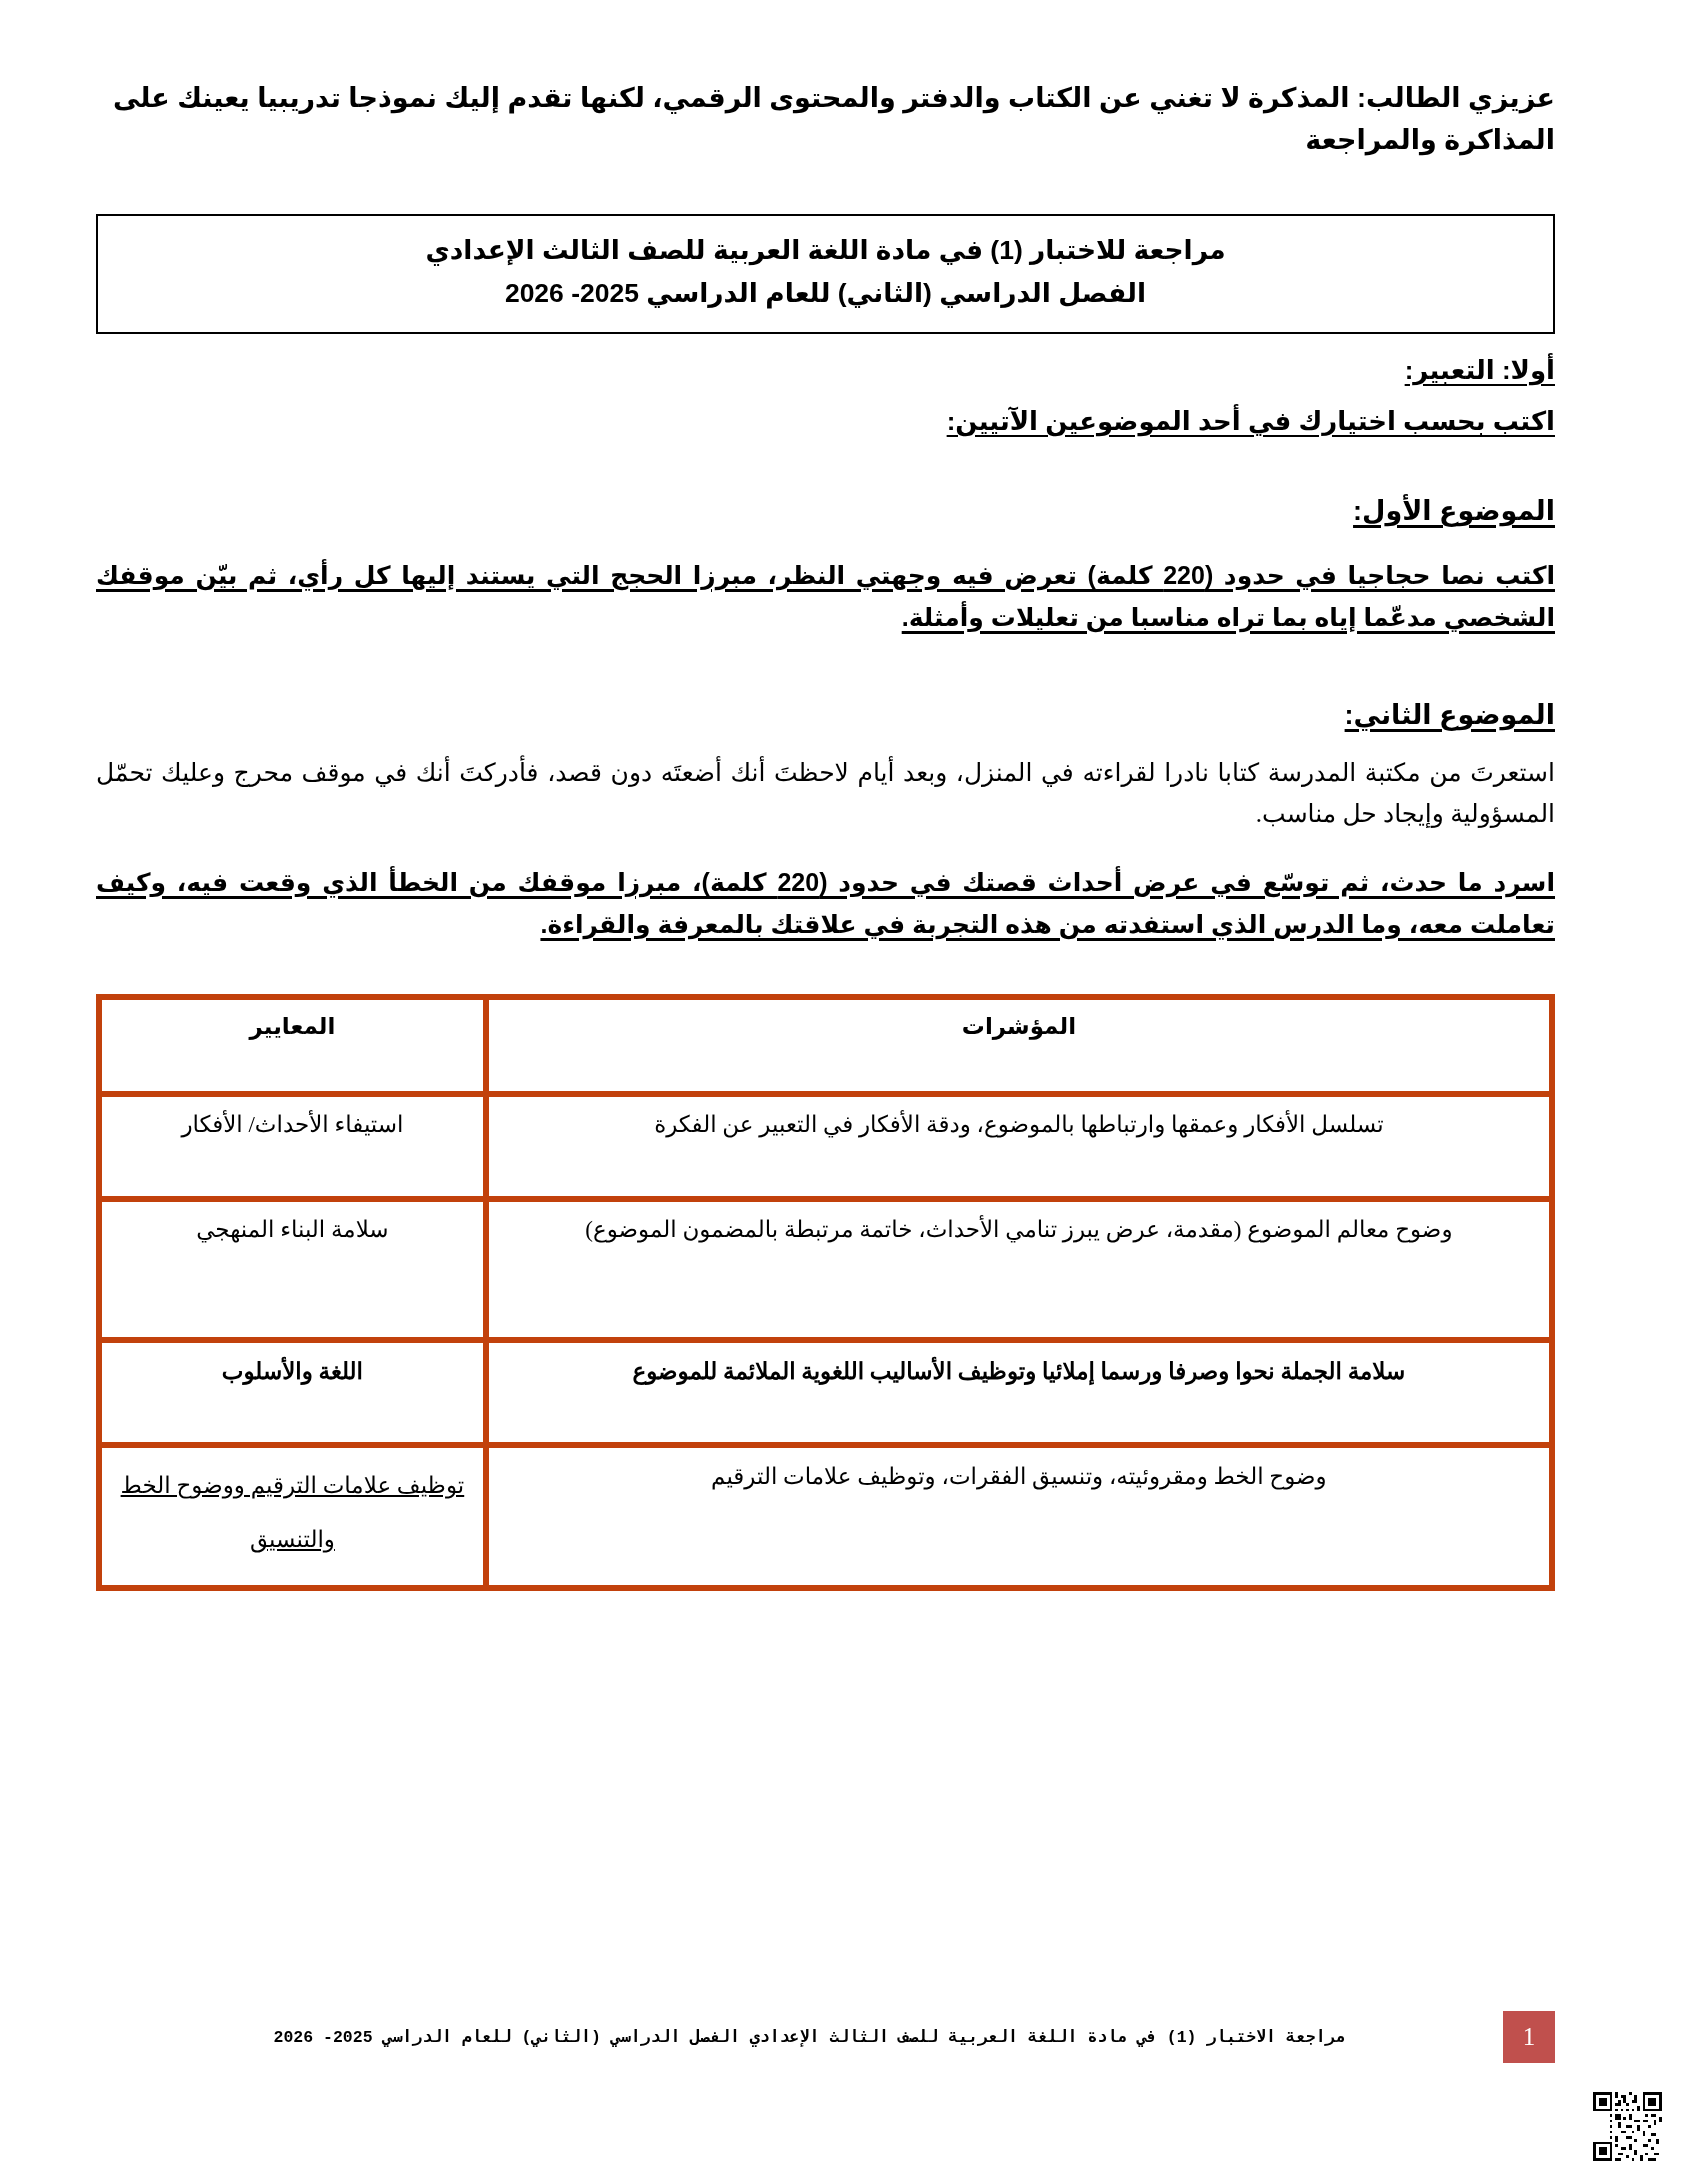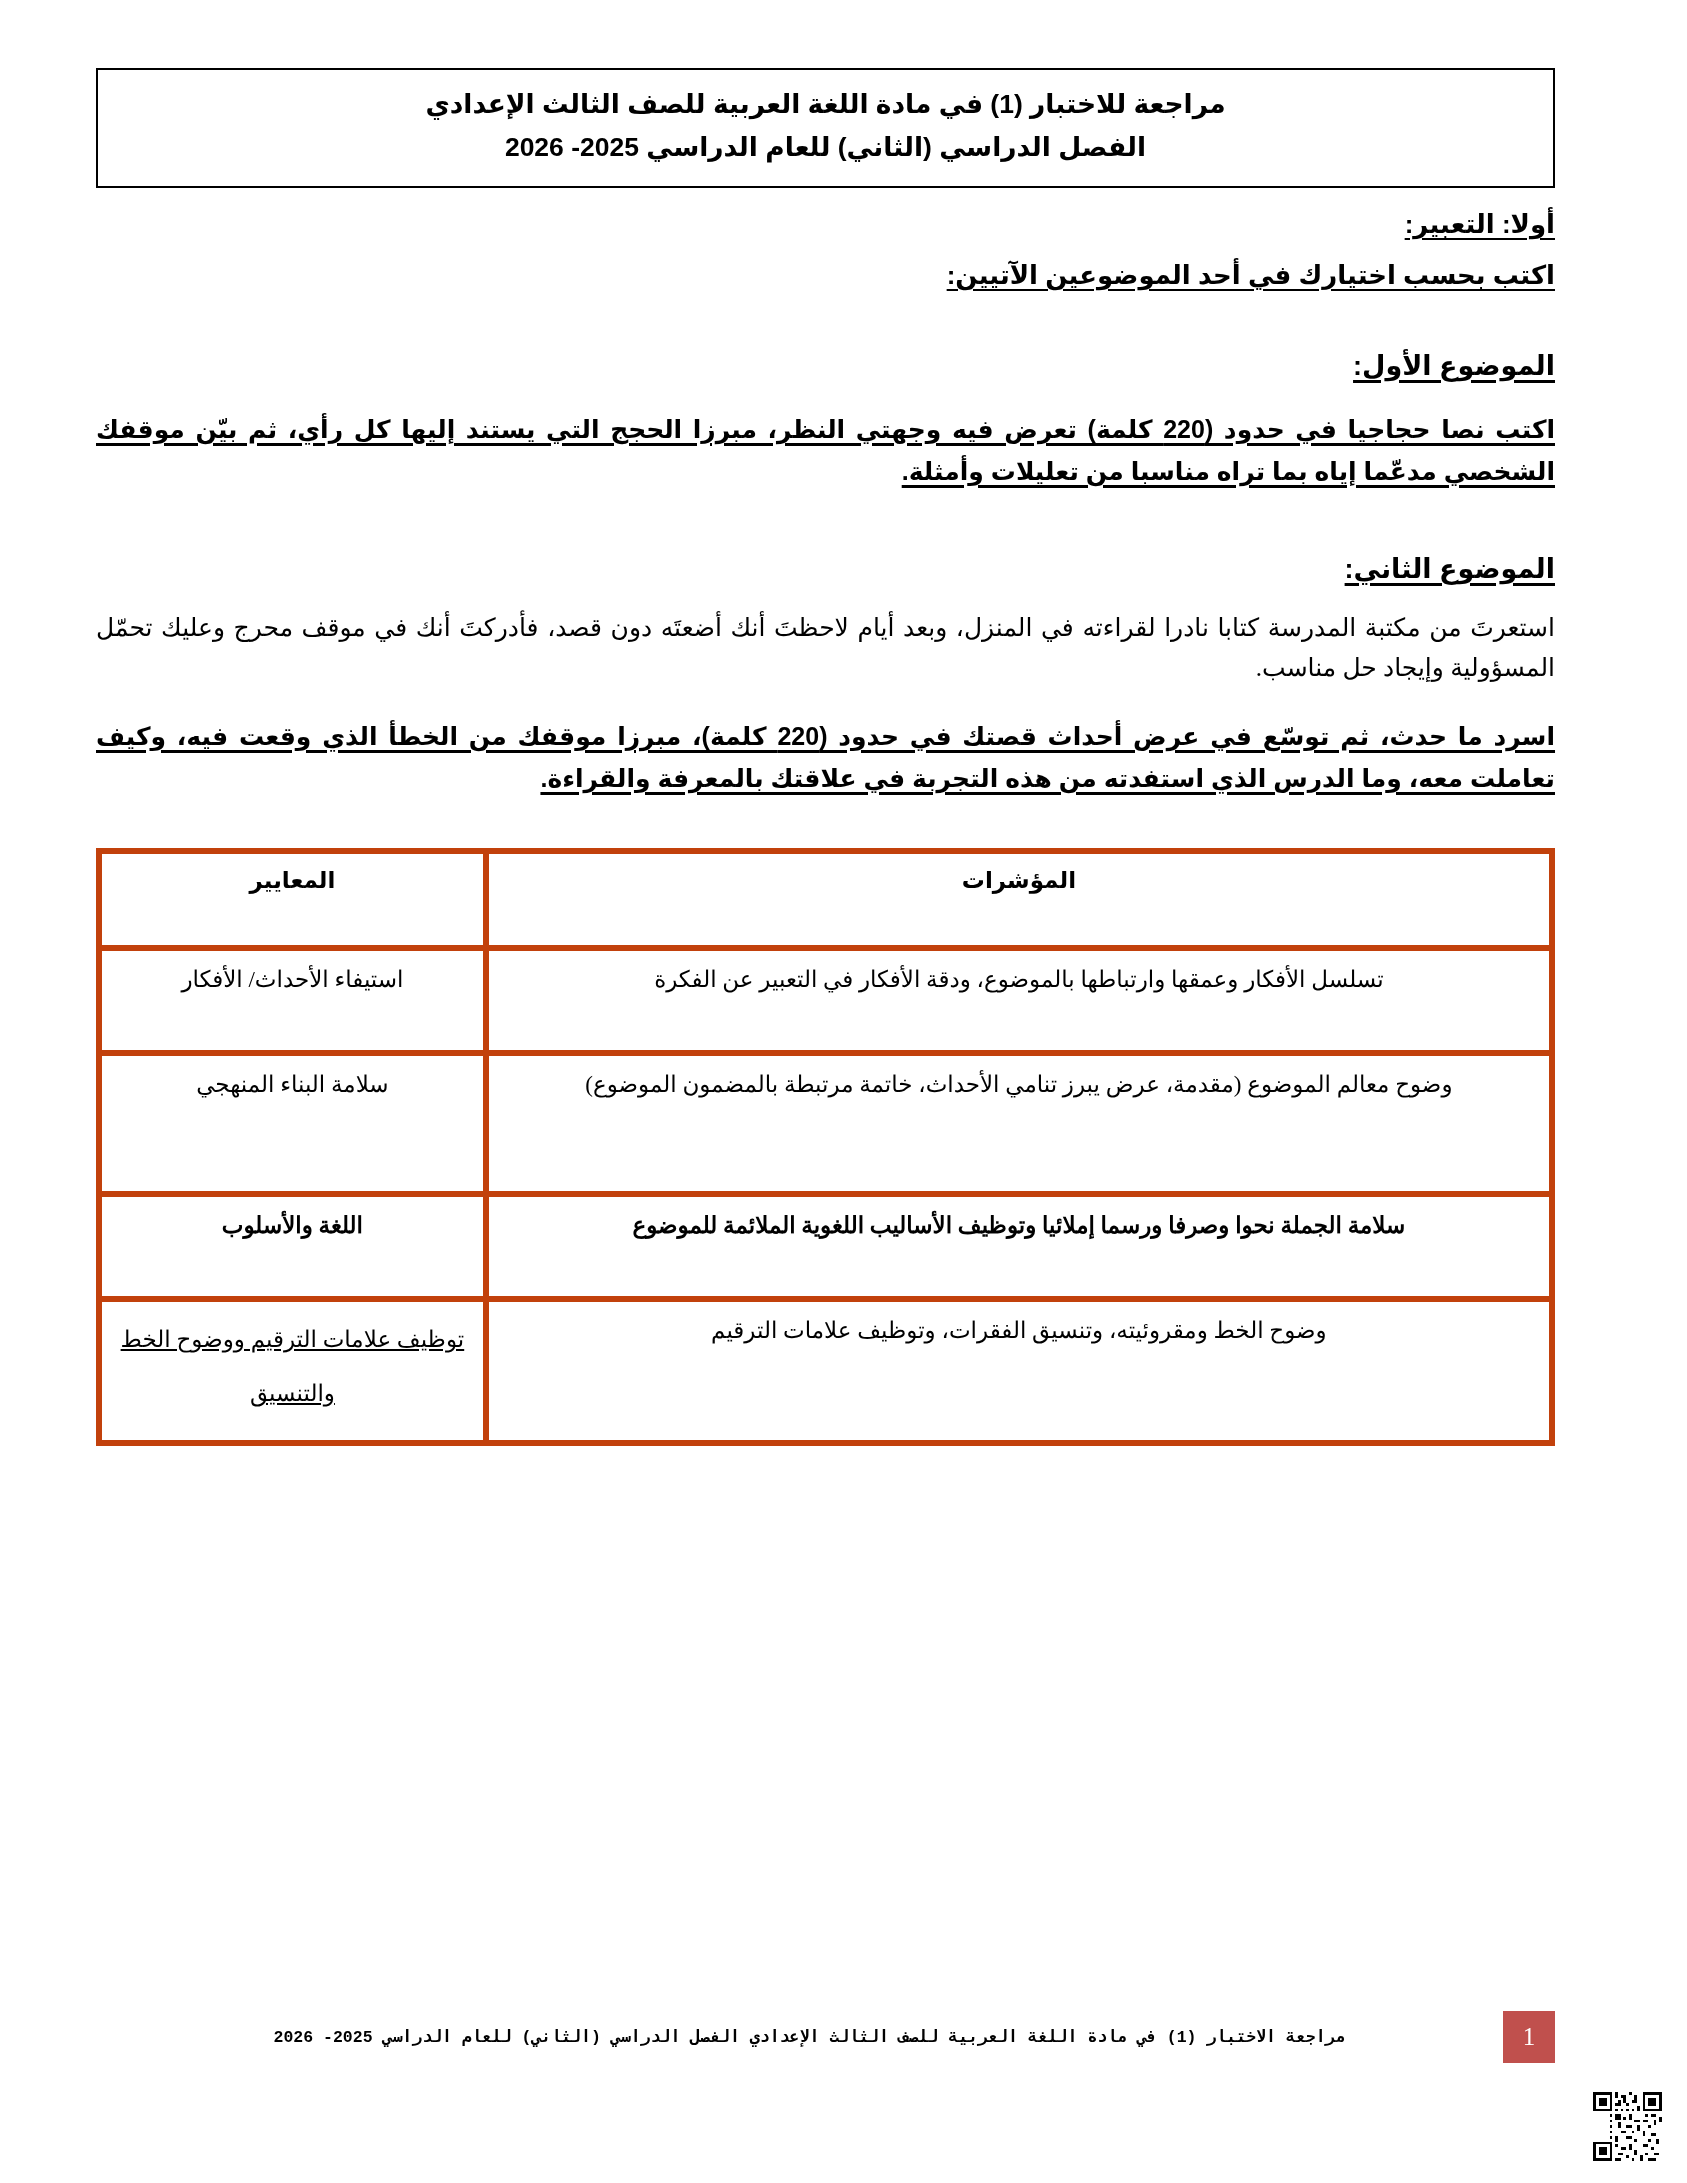--- a/index.html
+++ b/index.html
@@ -30,21 +30,21 @@
     font-family: "Liberation Sans", "DejaVu Sans", sans-serif;
     font-weight: bold;
     font-size: 27px;
     line-height: 1.55;
     text-align: right;
     direction: rtl;
   }
 
   
   .title-box {
-    margin-top: 68px;
+    margin-top: 52px;
     border: 2px solid #000000;
     padding: 13.2px 22.5px 17px 22.5px;
     box-sizing: border-box;
   }
   .title-line {
     font-family: "Liberation Sans", "DejaVu Sans", sans-serif;
     font-weight: bold;
     font-size: 26.5px;
     line-height: 1.62;
     text-align: center;
@@ -194,20 +194,21 @@
   }
   .qr svg { display: block; width: 69px; height: 69px; }
 </style>
 </head>
 <body>
 
 <div class="page">
 
   <div class="content">
 
+    <div class="advisory">عزيزي الطالب: المذكرة لا تغني عن الكتاب والدفتر والمحتوى الرقمي، لكنها تقدم إليك نموذجا تدريبيا يعينك على المذاكرة والمراجعة</div>
 
     <div class="title-box">
       <div class="title-line">مراجعة للاختبار (1) في مادة اللغة العربية  للصف الثالث الإعدادي</div>
       <div class="title-line">الفصل الدراسي (الثاني) للعام الدراسي 2025- 2026</div>
     </div>
 
     <div class="head-underline sec-first"><span>أولا: التعبير:</span></div>
 
     <div class="head-underline sec-second"><span>اكتب بحسب اختيارك في أحد الموضوعين الآتيين:</span></div>
 

